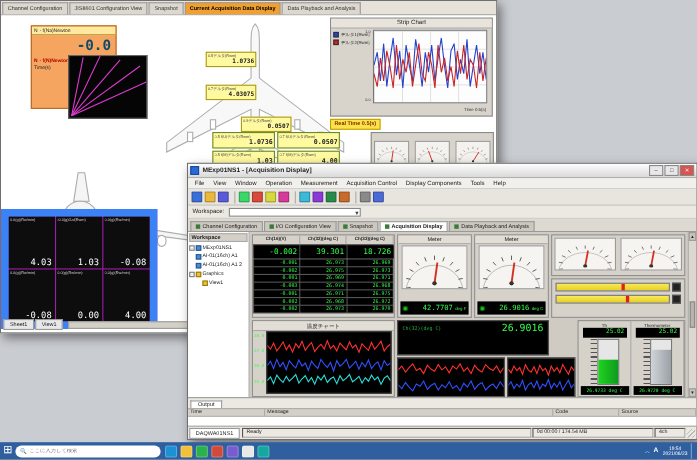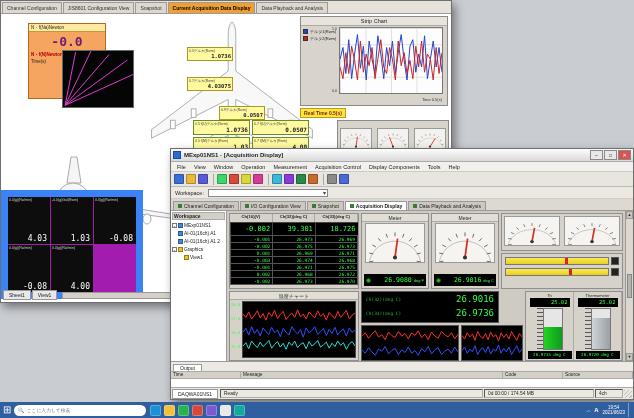--- a/index.html
+++ b/index.html
@@ -11,21 +11,21 @@
   
   #bgwin{left:0;top:8;width:452px;height:303px;background:#fff}
   .bg-tabs{display:flex;height:13px;background:#e6e2da;border-bottom:1px solid #9a9a9a;align-items:flex-end}
   .btab{font-size:5px;padding:2px 4px;border:1px solid #9a9a9a;border-bottom:none;background:#dcd8d0;
     margin-left:1px;white-space:nowrap;color:#333}
   .btab.active{background:#f0a030;font-weight:bold;color:#000}
   .bg-content{position:absolute;left:0;right:0;top:13px;bottom:0;background:#fff;overflow:hidden}
 
   .newton{position:absolute;background:#f5a55f;border:1px solid #b06a20;z-index:2;overflow:hidden}
   .np-title{background:#ffe9a0;font-size:4.5px;padding:1px 2px;border-bottom:1px solid #c09a40;white-space:nowrap}
-  .np-value{font-family:"DejaVu Sans Mono",monospace;font-size:13px;font-weight:bold;color:#701a75;text-align:center;padding:2px 4px}
+  .np-value{font-family:"DejaVu Sans Mono",monospace;font-size:13px;font-weight:bold;color:#0c4a6e;text-align:right;padding:2px 4px}
   .np-sub{font-size:4.5px;color:#b00000;padding:1px 2px;font-weight:bold;white-space:nowrap}
   .np-row{display:flex;justify-content:space-between;font-size:4.5px;padding:1px 2px}
   .np-row span:last-child{background:#ffe9a0;padding:0 2px}
 
   .twin{position:absolute;background:#050505;border:1px solid #666;z-index:3}
   .tag{position:absolute;width:46px;background:#fff9a0;border:1px solid #a89a20;z-index:4;padding:1px}
   .tag-l{font-size:3.5px;color:#444;white-space:nowrap;overflow:hidden}
   .tag-v{font-size:5.5px;font-weight:bold;font-family:"DejaVu Sans Mono",monospace;text-align:right}
 
   .plane{position:absolute;z-index:1}
@@ -361,20 +361,24 @@
         <div class="btcell">
           <div class="btlab">0.0(g)(Rw/min)</div>
           <div class="btval">-0.08</div>
         </div>
         <div class="btcell">
           <div class="btlab">0.0(g)(Rw/min)</div>
           <div class="btval">-0.08</div>
         </div>
         <div class="btcell">
           <div class="btlab">0.0(g)(Rw/min)</div>
+          <div class="btval">0.00</div>
+        </div>
+        <div class="btcell">
+          <div class="btlab">0.0(g)(Rw/min)</div>
           <div class="btval">4.00</div>
         </div>
       </div>
 
       <div class="sheets">
         <div class="sheettab">Sheet1</div>
         <div class="sheettab">View1</div>
         <div class="hscroll"></div>
       </div>
     </div>
@@ -523,21 +527,21 @@
                 <line x1="62.99676544637541" y1="24.291680410135477" x2="65.39090644965509" y2="17.71383206463412" stroke="#555" stroke-width="1.5"></line>
                 <line x1="74.42592916808849" y1="30.890311161478834" x2="78.92544243589427" y2="25.52800005964599" stroke="#555" stroke-width="1.5"></line>
                 <line x1="82.90896534380866" y1="41" x2="88.97114317029974" y2="37.5" stroke="#555" stroke-width="1.5"></line>
                 <line x1="87.42269461446391" y1="53.40136924865664" x2="94.31634888554936" y2="52.18583200498813" stroke="#555" stroke-width="1.5"></line>
                 <line x1="87.42269461446391" y1="66.59863075134335" x2="94.31634888554936" y2="67.81416799501186" stroke="#555" stroke-width="1.5"></line>
                 <line x1="50" y1="60" x2="54.49671726874215" y2="26.298671631447576" stroke="#d43020" stroke-width="3"></line>
                 <circle cx="50" cy="60" r="3.5" fill="#333"></circle>
               </svg></div>
           <div class="readout">
             <div class="led"></div>
-            <span class="dval">26.9080</span>
+            <span class="dval">42.7707</span>
             <span class="dunit">deg F</span>
           </div>
         </div>
 
         <div class="panel" style="left:204px;top:2px;width:68px;height:76px">
           <div class="ptitle">Meter</div>
           <div class="gaugebox"><svg viewBox="0 0 100 68" preserveAspectRatio="none" style="width:100%;height:100%">
                 <path d="M5.7,67.8 A45,45 0 0 1 94.3,67.8" fill="none" stroke="#999" stroke-width="1"></path>
                 <line x1="12.577305385536093" y1="66.59863075134335" x2="5.68365111445064" y2="67.81416799501186" stroke="#555" stroke-width="1.5"></line>
                 <line x1="12.577305385536093" y1="53.40136924865664" x2="5.68365111445064" y2="52.18583200498813" stroke="#555" stroke-width="1.5"></line>
@@ -623,24 +627,20 @@
                 <polyline points="0.0,80.0 2.6,74.0 5.1,85.0 7.7,71.0 10.3,78.0 12.8,83.0 15.4,73.0 17.9,81.0 20.5,76.0 23.1,70.0 25.6,84.0 28.2,77.0 30.8,72.0 33.3,82.0 35.9,75.0 38.5,86.0 41.0,73.0 43.6,79.0 46.2,71.0 48.7,83.0 51.3,77.0 53.8,74.0 56.4,85.0 59.0,72.0 61.5,80.0 64.1,76.0 66.7,70.0 69.2,82.0 71.8,78.0 74.4,73.0 76.9,84.0 79.5,75.0 82.1,81.0 84.6,71.0 87.2,79.0 89.7,74.0 92.3,86.0 94.9,76.0 97.4,72.0 100.0,80.0" fill="none" stroke="#27e0d8" stroke-width="1" vector-effect="non-scaling-stroke"></polyline>
               </svg>
           </div>
         </div>
 
         <div class="panel blackpanel" style="left:134px;top:80px;width:138px;height:32px">
           <div class="dig-row">
             <span class="dig-lab">Ch(32)(deg C)</span>
             <span class="dig-val">26.9016</span>
           </div>
-          <div class="dig-row">
-            <span class="dig-lab">Ch(33)(deg C)</span>
-            <span class="dig-val">26.9736</span>
-          </div>
         </div>
 
         <div class="panel blackpanel" style="left:134px;top:114px;width:98px;height:36px">
           <svg class="fillsvg" viewBox="0 0 100 100" preserveAspectRatio="none">
               <polyline points="0.0,30.0 3.4,20.0 6.9,36.0 10.3,24.0 13.8,14.0 17.2,32.0 20.7,26.0 24.1,40.0 27.6,18.0 31.0,28.0 34.5,34.0 37.9,16.0 41.4,30.0 44.8,22.0 48.3,38.0 51.7,20.0 55.2,28.0 58.6,14.0 62.1,34.0 65.5,24.0 69.0,40.0 72.4,18.0 75.9,30.0 79.3,36.0 82.8,16.0 86.2,26.0 89.7,32.0 93.1,20.0 96.6,38.0 100.0,24.0" fill="none" stroke="#ff3030" stroke-width="1" vector-effect="non-scaling-stroke"></polyline>
               <polyline points="0.0,70.0 3.4,80.0 6.9,64.0 10.3,76.0 13.8,86.0 17.2,68.0 20.7,74.0 24.1,60.0 27.6,82.0 31.0,72.0 34.5,66.0 37.9,84.0 41.4,70.0 44.8,78.0 48.3,62.0 51.7,80.0 55.2,72.0 58.6,86.0 62.1,66.0 65.5,76.0 69.0,60.0 72.4,82.0 75.9,70.0 79.3,64.0 82.8,84.0 86.2,74.0 89.7,68.0 93.1,80.0 96.6,62.0 100.0,76.0" fill="none" stroke="#3050ff" stroke-width="1" vector-effect="non-scaling-stroke"></polyline>
             </svg>
         </div>
         <div class="panel blackpanel" style="left:234px;top:114px;width:62px;height:36px">
           <svg class="fillsvg" viewBox="0 0 100 100" preserveAspectRatio="none">

